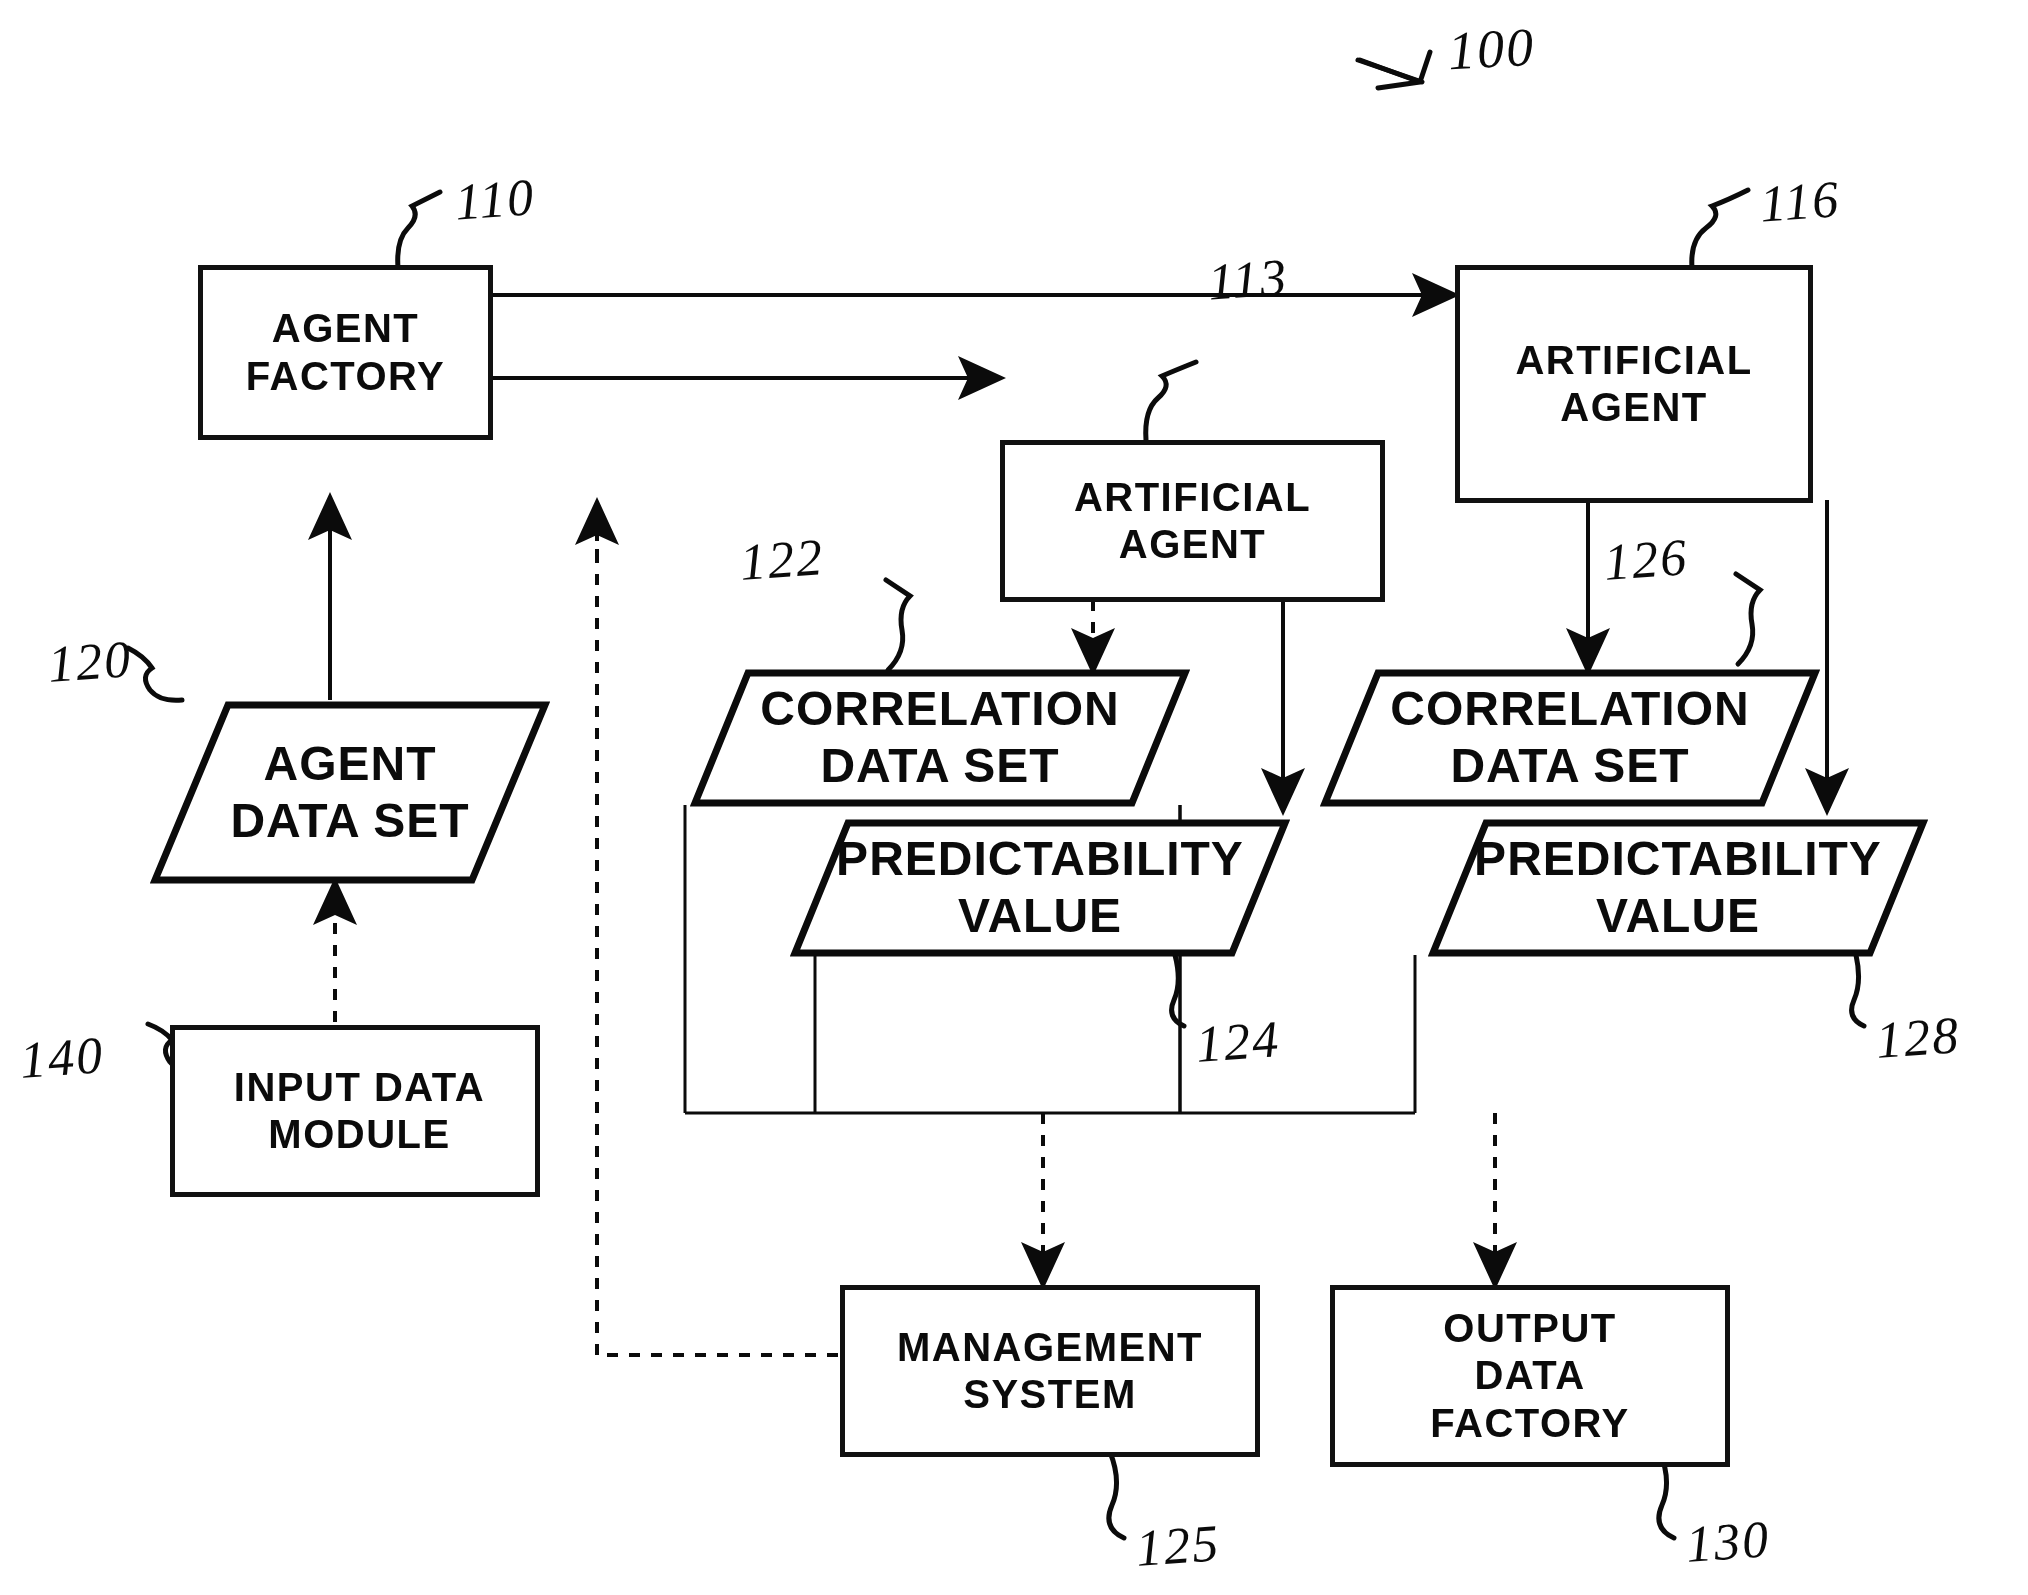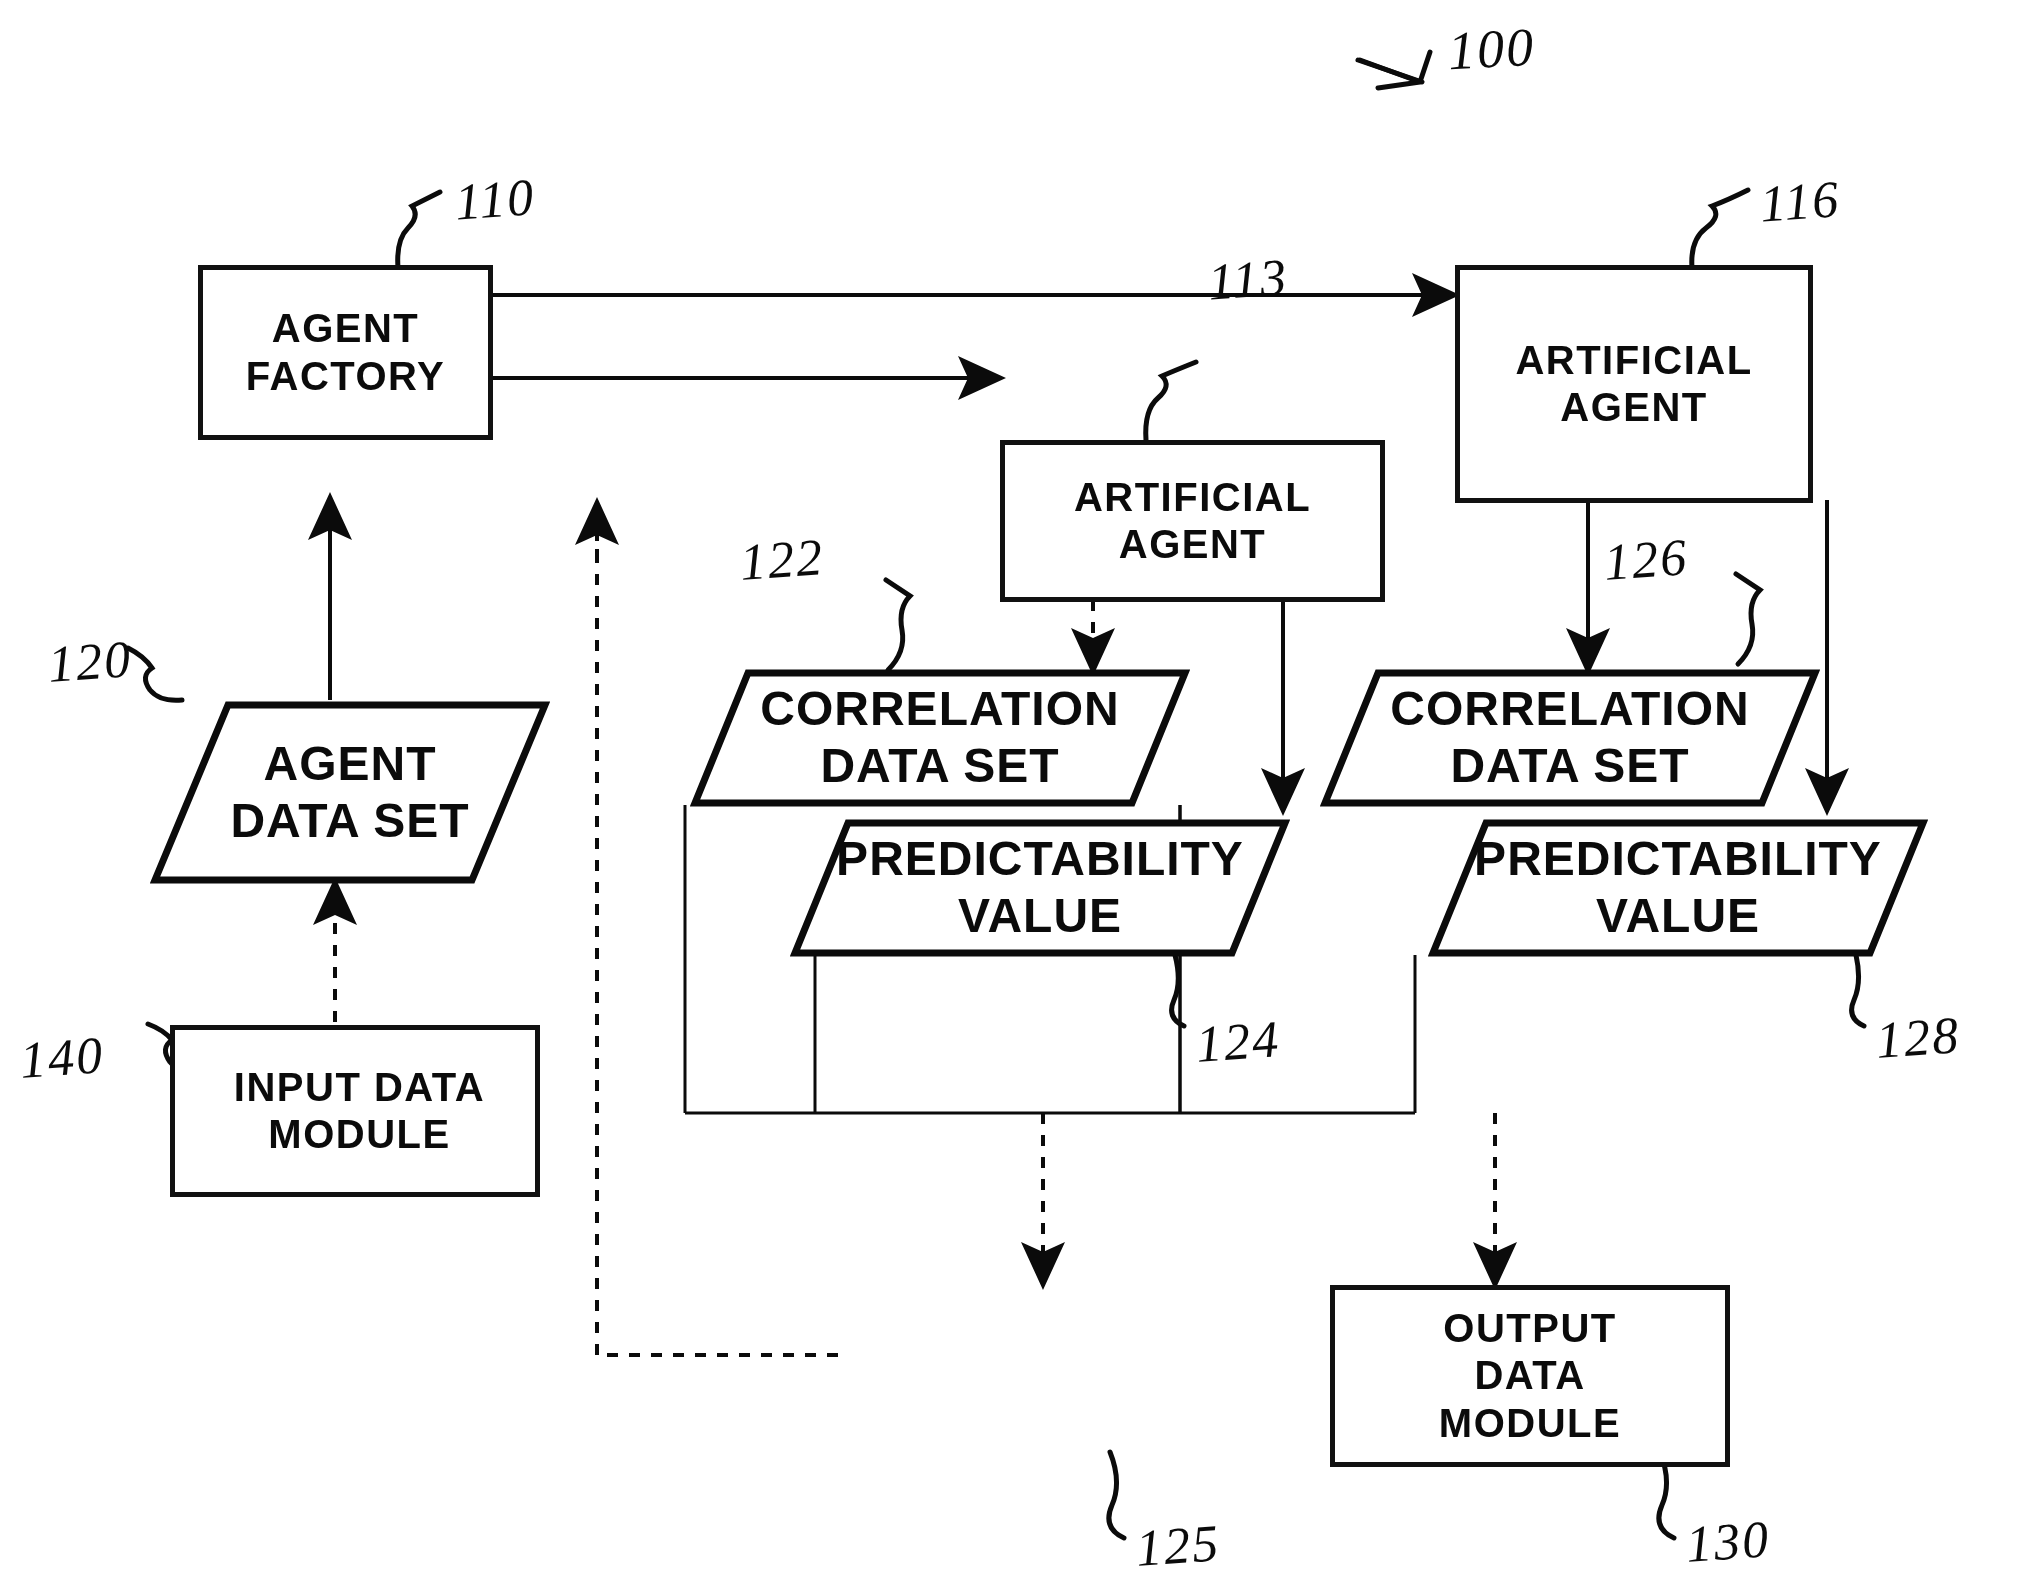--- a/index.html
+++ b/index.html
@@ -124,25 +124,29 @@
   <div class="node boxnode" style="left:1455px;top:265px;width:358px;height:238px;">
     <span class="txt" style="white-space:pre-line;">ARTIFICIAL
 AGENT</span>
   </div>
 
   <div class="node boxnode" style="left:170px;top:1025px;width:370px;height:172px;padding-left:9px;">
     <span class="txt" style="white-space:pre-line;">INPUT DATA
 MODULE</span>
   </div>
 
+  <div class="node boxnode" style="left:840px;top:1285px;width:420px;height:172px;">
+    <span class="txt" style="white-space:pre-line;">MANAGEMENT
+SYSTEM</span>
+  </div>
 
   <div class="node boxnode" style="left:1330px;top:1285px;width:400px;height:182px;">
     <span class="txt" style="white-space:pre-line;">OUTPUT
 DATA
-MODULE</span>
+FACTORY</span>
   </div>
 
   <div class="node paranode" style="left:150px;top:700px;width:400px;height:185px;">
     <svg class="para-shape" viewBox="0 0 400 185" preserveAspectRatio="none">
       <polygon points="78,5 395,5 322,180 5,180" fill="#fff" stroke="#0b0b0b" stroke-width="7"></polygon>
     </svg>
     <span class="ptxt" style="white-space:pre-line;">AGENT
 DATA SET</span>
   </div>
 

